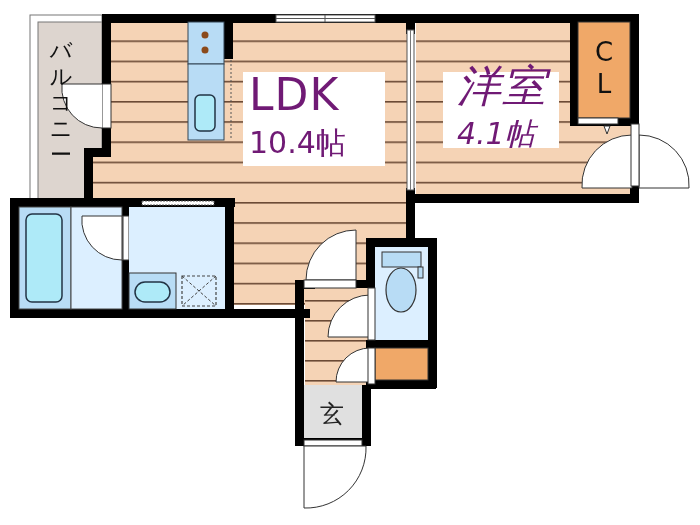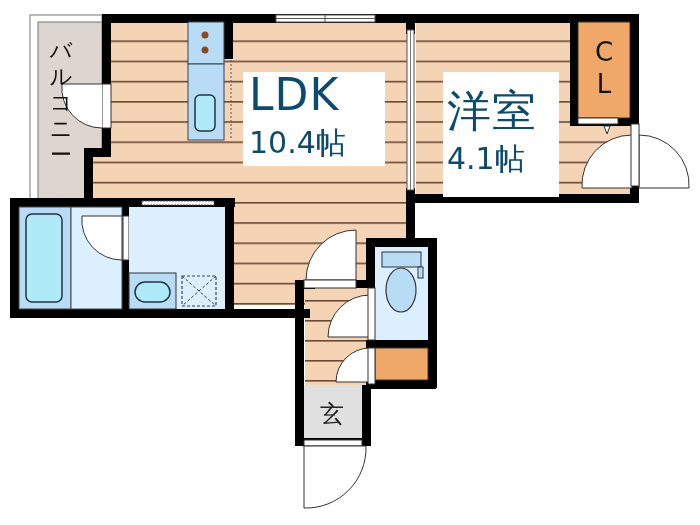--- a/index.html
+++ b/index.html
@@ -1,18 +1,18 @@
 <!DOCTYPE html>
 <html><head>
   <meta charset="utf-8">
   <style>
     html, body { margin: 0; padding: 0; background: #ffffff; }
     body { width: 700px; height: 525px; overflow: hidden; position: relative; font-family: "DejaVu Sans", "Liberation Sans", sans-serif; }
     svg { position: absolute; left: 0; top: 0; }
-    .label-box { position: absolute; background: #ffffff; display: flex; flex-direction: column; justify-content: center; color: #0c4a6e; }
+    .label-box { position: absolute; background: #ffffff; display: flex; flex-direction: column; justify-content: center; color: #701a75; }
     .room-name { font-size: 44px; line-height: 48px; letter-spacing: 1px; }
     .room-size { font-size: 30px; line-height: 48px; }
     .vert { position: absolute; display: flex; flex-direction: column; align-items: center; color: #111; font-size: 24px; line-height: 30px; }
     .small-label { position: absolute; color: #222; font-size: 26px; }
   </style>
 </head>
 <body>
 
 <svg width="700" height="525" viewBox="0 0 700 525">
   <defs>
@@ -163,21 +163,21 @@
     <rect x="304" y="440" width="58" height="6" fill="#fff" stroke="#333" stroke-width="1"></rect>
     <path d="M304 446 L304 508 A60 60 0 0 0 366 446 Z" fill="#fff" stroke="#333" stroke-width="1"></path>
   </g>
 </svg>
 
 <div class="label-box" style="left:243px; top:72px; width:142px; height:94px; padding-left:6px; box-sizing:border-box;">
   <span class="room-name">LDK</span>
   <span class="room-size">10.4帖</span>
 </div>
 
-<div class="label-box" style="left:443px; top:72px; width:116px; height:125px; padding-left:4px; box-sizing:border-box;">
+<div class="label-box" style="left:443px; top:72px; width:116px; height:76px; padding-left:14px; box-sizing:border-box;font-style:italic;">
   <span class="room-name">洋室</span>
   <span class="room-size">4.1帖</span>
 </div>
 
 <div class="vert" style="left:586px; top:36px; width:36px; font-size:26px; line-height:32px;">
   <span>C</span>
   <span>L</span>
 </div>
 
 <div class="vert" style="left:46px; top:38px; width:30px; font-size:22px; line-height:26px;">

